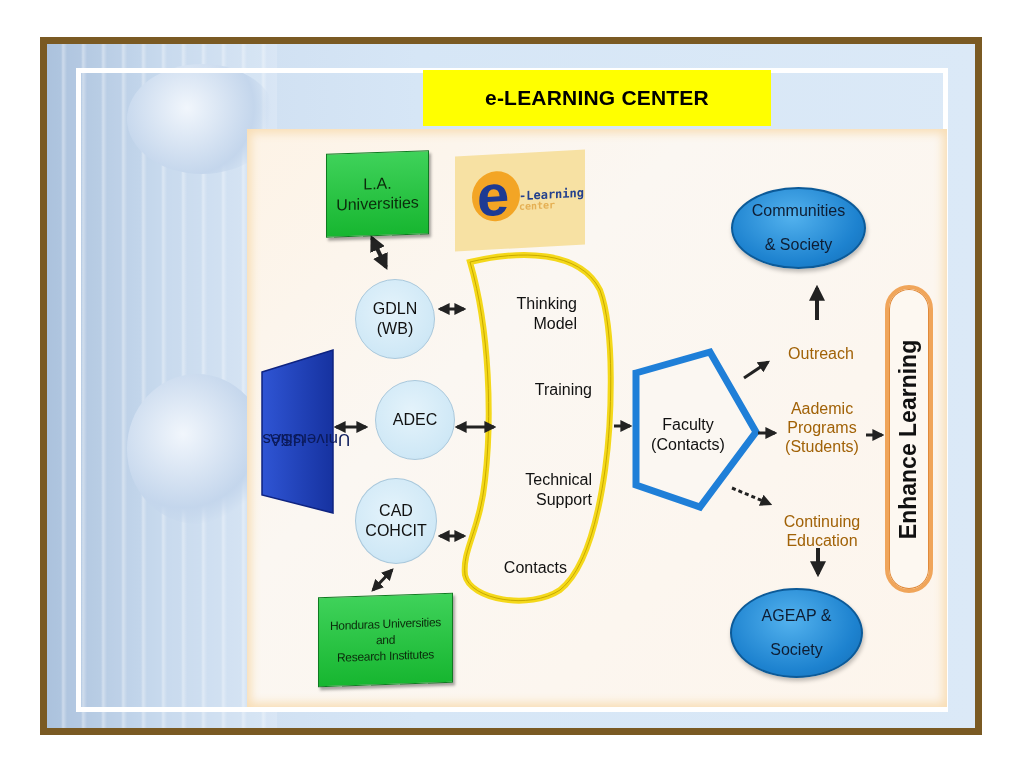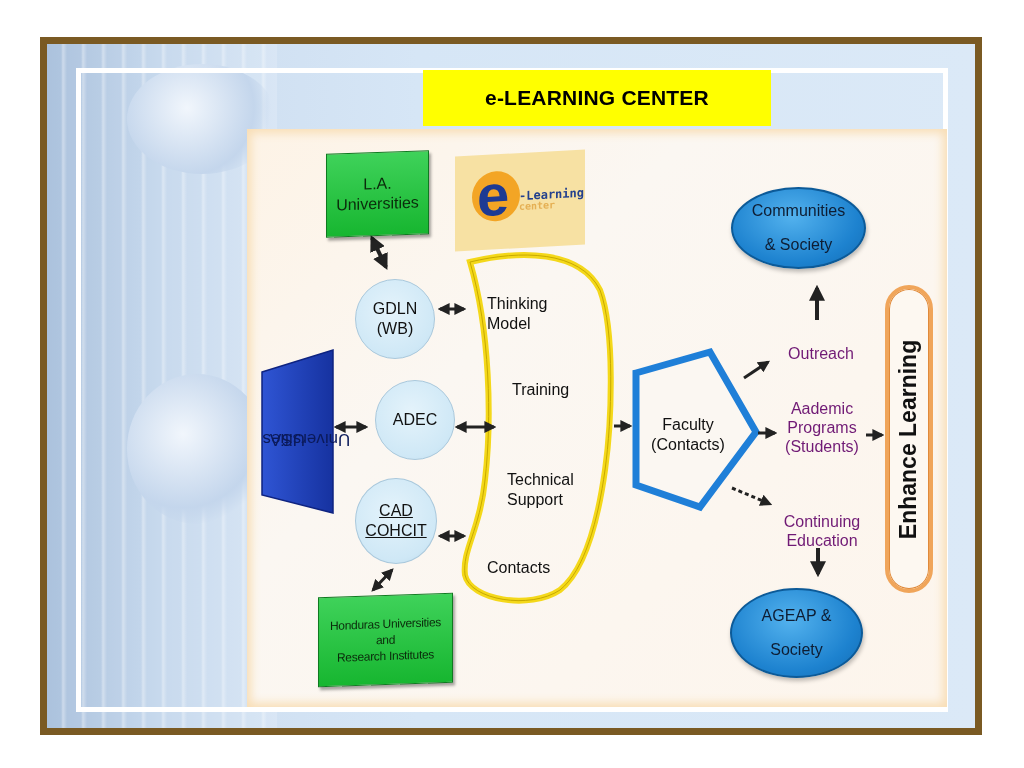--- a/index.html
+++ b/index.html
@@ -71,38 +71,38 @@
 
   .circle-node {
     position: absolute; border-radius: 50%;
     background: radial-gradient(circle at 45% 40%, #e4f3fb 0%, #cfe8f6 70%, #b9d8ea 100%);
     border: 1px solid #a9c8dc;
     display: flex; flex-direction: column; align-items: center; justify-content: center;
     font-size: 16px; color: #111; line-height: 20px; text-align: center;
   }
   .gdln { left: 355px; top: 279px; width: 80px; height: 80px; }
   .adec { left: 375px; top: 380px; width: 80px; height: 80px; }
-  .cad  { left: 355px; top: 478px; width: 82px; height: 86px; text-decoration: underline; }
+  .cad  { left: 355px; top: 478px; width: 82px; height: 86px; }
   .usa-text {
     position: absolute; left: 262px; top: 365px; width: 70px; height: 148px;
     display: flex; align-items: center; justify-content: center;
   }
   .usa-text span {
     display: block; transform: rotate(-90deg); white-space: nowrap;
     color: #0b1a5a; font-size: 17px; line-height: 19px; text-align: center;
   }
 
-  .mid-label { position: absolute; font-size: 16px; color: #111; line-height: 20px; text-align: left; }
+  .mid-label { position: absolute; font-size: 16px; color: #111; line-height: 20px; text-align: right; }
   .lbl-thinking { left: 487px; top: 294px; width: 90px; }
   .lbl-training { left: 512px; top: 380px; width: 80px; }
   .lbl-tech { left: 507px; top: 470px; width: 85px; }
   .lbl-contacts { left: 487px; top: 538px; width: 80px; margin-top: 20px; }
 
   .faculty-label { position: absolute; left: 648px; top: 415px; width: 80px; font-size: 16px; line-height: 20px; text-align: center; color: #111; }
-  .right-label { position: absolute; font-size: 16px; line-height: 19px; text-align: center; color: #701a75; }
+  .right-label { position: absolute; font-size: 16px; line-height: 19px; text-align: center; color: #a16207; }
   .lbl-outreach { left: 776px; top: 344px; width: 90px; }
   .lbl-academic { left: 772px; top: 399px; width: 100px; }
   .lbl-continuing { left: 772px; top: 499px; width: 100px; margin-top: 13px; }
 
   .ellipse-node {
     position: absolute; border-radius: 50%;
     background: radial-gradient(ellipse at 45% 35%, #53b2ee 0%, #1d82cf 65%, #136bb2 100%);
     border: 2px solid #0c5a98;
     display: flex; flex-direction: column; align-items: center; justify-content: center;
     font-size: 16px; line-height: 26px; color: #0e1d33; text-align: center;

